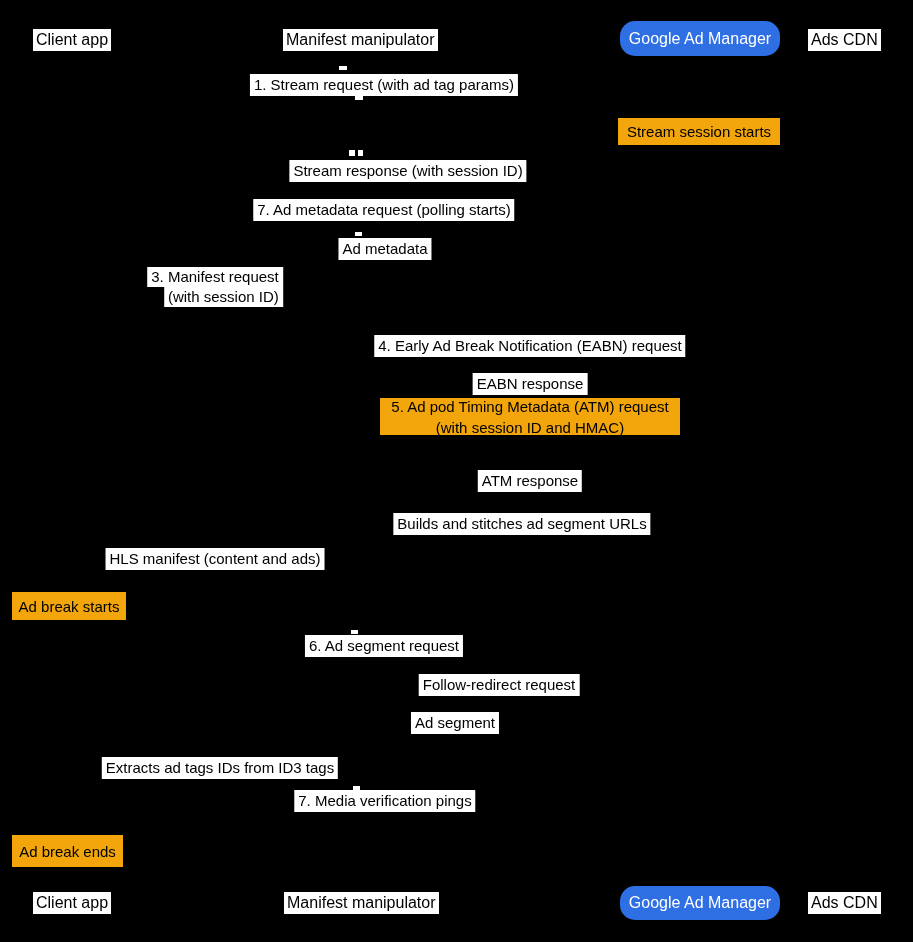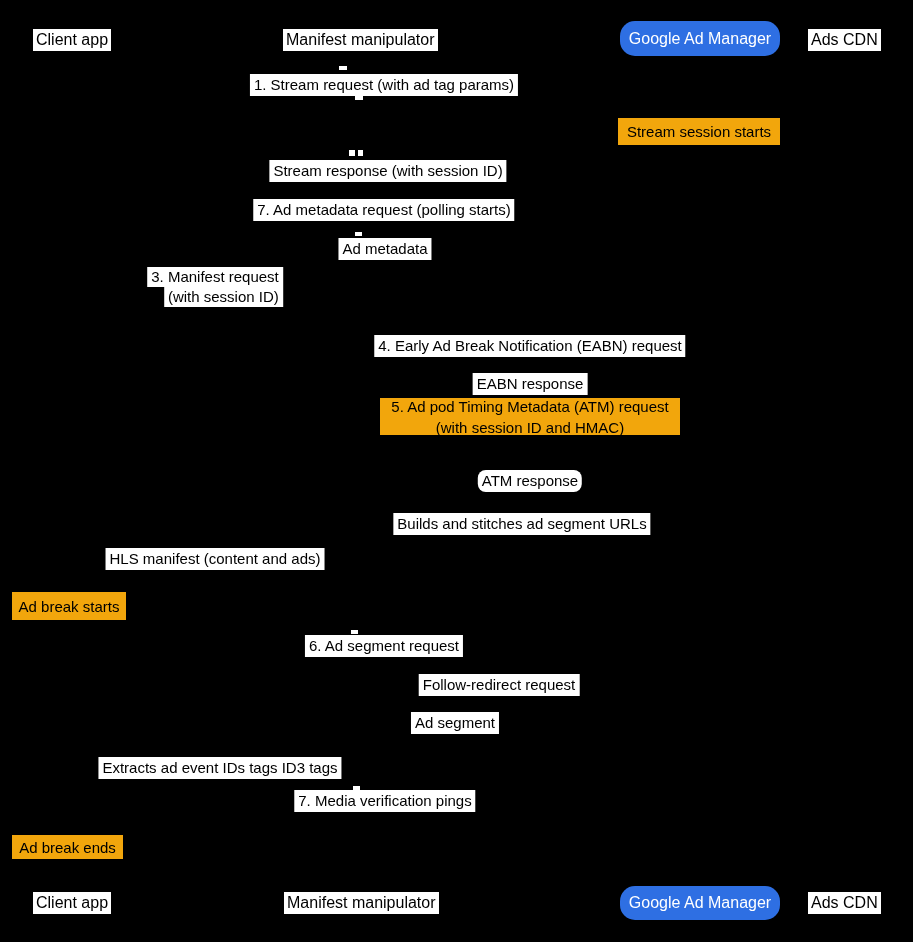--- a/index.html
+++ b/index.html
@@ -90,59 +90,59 @@
 
   <div class="actor" style="left:33px; top:29px;">Client app</div>
   <div class="actor" style="left:283px; top:29px;">Manifest manipulator</div>
   <div class="actor-primary" style="left:620px; top:21px; width:160px; height:35px;">Google Ad Manager</div>
   <div class="actor" style="left:808px; top:29px;">Ads CDN</div>
 
   <div class="label center" style="left:384px; top:74px;">1. Stream request (with ad tag params)</div>
 
   <div class="note" style="left:618px; top:118px; width:162px; height:27px;">Stream session starts</div>
 
-  <div class="label center" style="left:388px; top:160px;">Stream response (with session ID)</div>
+  <div class="label center" style="left:408px; top:160px;">Stream response (with session ID)</div>
 
   <div class="label center" style="left:384px; top:199px;">7. Ad metadata request (polling starts)</div>
 
   <div class="label center" style="left:385px; top:238px;">Ad metadata</div>
 
   <div class="twoline" style="left:215px; top:267px;">
     <div class="row"><span class="line">3. Manifest request</span></div>
     <div class="row"><span class="line">(with session ID)</span></div>
   </div>
 
   <div class="label center" style="left:530px; top:335px;">4. Early Ad Break Notification (EABN) request</div>
 
   <div class="label center" style="left:530px; top:373px;">EABN response</div>
 
   <div class="note" style="left:380px; top:398px; width:300px; height:37px;text-align:center;">
     <div>5. Ad pod Timing Metadata (ATM) request</div>
     <div>(with session ID and HMAC)</div>
   </div>
 
-  <div class="label center" style="left:530px; top:470px;border-radius:8px;">ATM response</div>
+  <div class="label center" style="left:530px; top:470px;">ATM response</div>
 
   <div class="label center" style="left:215px; top:548px;">HLS manifest (content and ads)</div>
 
   <div class="label center" style="left:522px; top:513px;">Builds and stitches ad segment URLs</div>
 
   <div class="note" style="left:12px; top:592px; width:114px; height:28px;">Ad break starts</div>
 
   <div class="label center" style="left:384px; top:635px;">6. Ad segment request</div>
 
   <div class="label center" style="left:455px; top:674px;margin-left:44px;">Follow-redirect request</div>
 
   <div class="label center" style="left:455px; top:712px;">Ad segment</div>
 
-  <div class="label center" style="left:220px; top:757px;">Extracts ad event IDs tags ID3 tags</div>
+  <div class="label center" style="left:220px; top:757px;">Extracts ad tags IDs from ID3 tags</div>
 
   <div class="label center" style="left:385px; top:790px;">7. Media verification pings</div>
 
-  <div class="note" style="left:12px; top:835px; width:111px; height:24px;">Ad break ends</div>
+  <div class="note" style="left:12px; top:835px; width:111px; height:32px;">Ad break ends</div>
 
   <div class="actor" style="left:33px; top:892px;">Client app</div>
   <div class="actor" style="left:284px; top:892px;">Manifest manipulator</div>
   <div class="actor-primary" style="left:620px; top:886px; width:160px; height:34px;">Google Ad Manager</div>
   <div class="actor" style="left:808px; top:892px;">Ads CDN</div>
 
   <div class="dash" style="left:339px; top:66px; width:8px; height:4px;"></div>
   <div class="dash" style="left:355px; top:96px; width:8px; height:4px;"></div>
   <div class="dash" style="left:349px; top:150px; width:6px; height:6px;"></div>
   <div class="dash" style="left:358px; top:150px; width:5px; height:6px;"></div>

